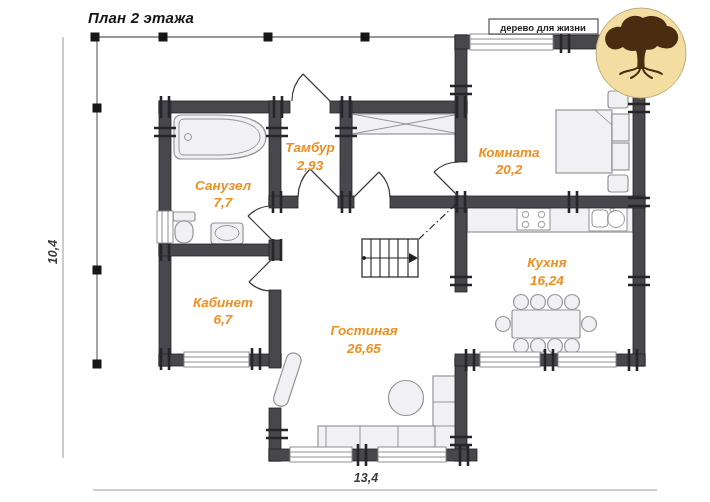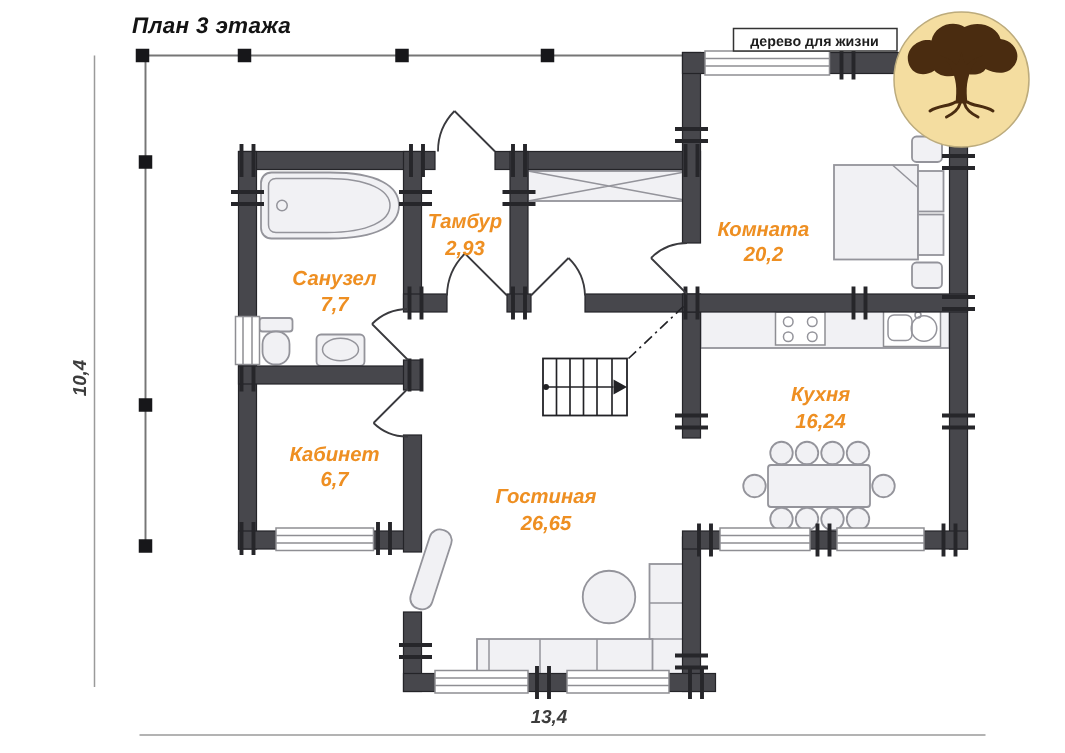--- a/index.html
+++ b/index.html
@@ -24,21 +24,21 @@
   .tagline-box{fill:#ffffff;stroke:#333333;stroke-width:1;}
   .tagline-text{fill:#1d1d1d;font-weight:bold;font-size:9.5px;text-anchor:middle;}
   .stair{stroke:#222226;stroke-width:1.2;fill:#ffffff;}
   .stairline{stroke:#222226;stroke-width:1.1;fill:none;}
 </style>
 </head>
 <body>
 
 <div class="page">
 
-  <div class="plan-title">План 3 этажа</div>
+  <div class="plan-title">План 2 этажа</div>
 
   <svg width="710" height="502" viewBox="0 0 710 502">
 
     <g>
       <path class="terr" d="M95,37 H455 M97,37 V367"></path>
       <rect class="post" x="90.5" y="32.5" width="9" height="9"></rect>
       <rect class="post" x="158.5" y="32.5" width="9" height="9"></rect>
       <rect class="post" x="263.5" y="32.5" width="9" height="9"></rect>
       <rect class="post" x="360.5" y="32.5" width="9" height="9"></rect>
       <rect class="post" x="92.5" y="103.5" width="9" height="9"></rect>

